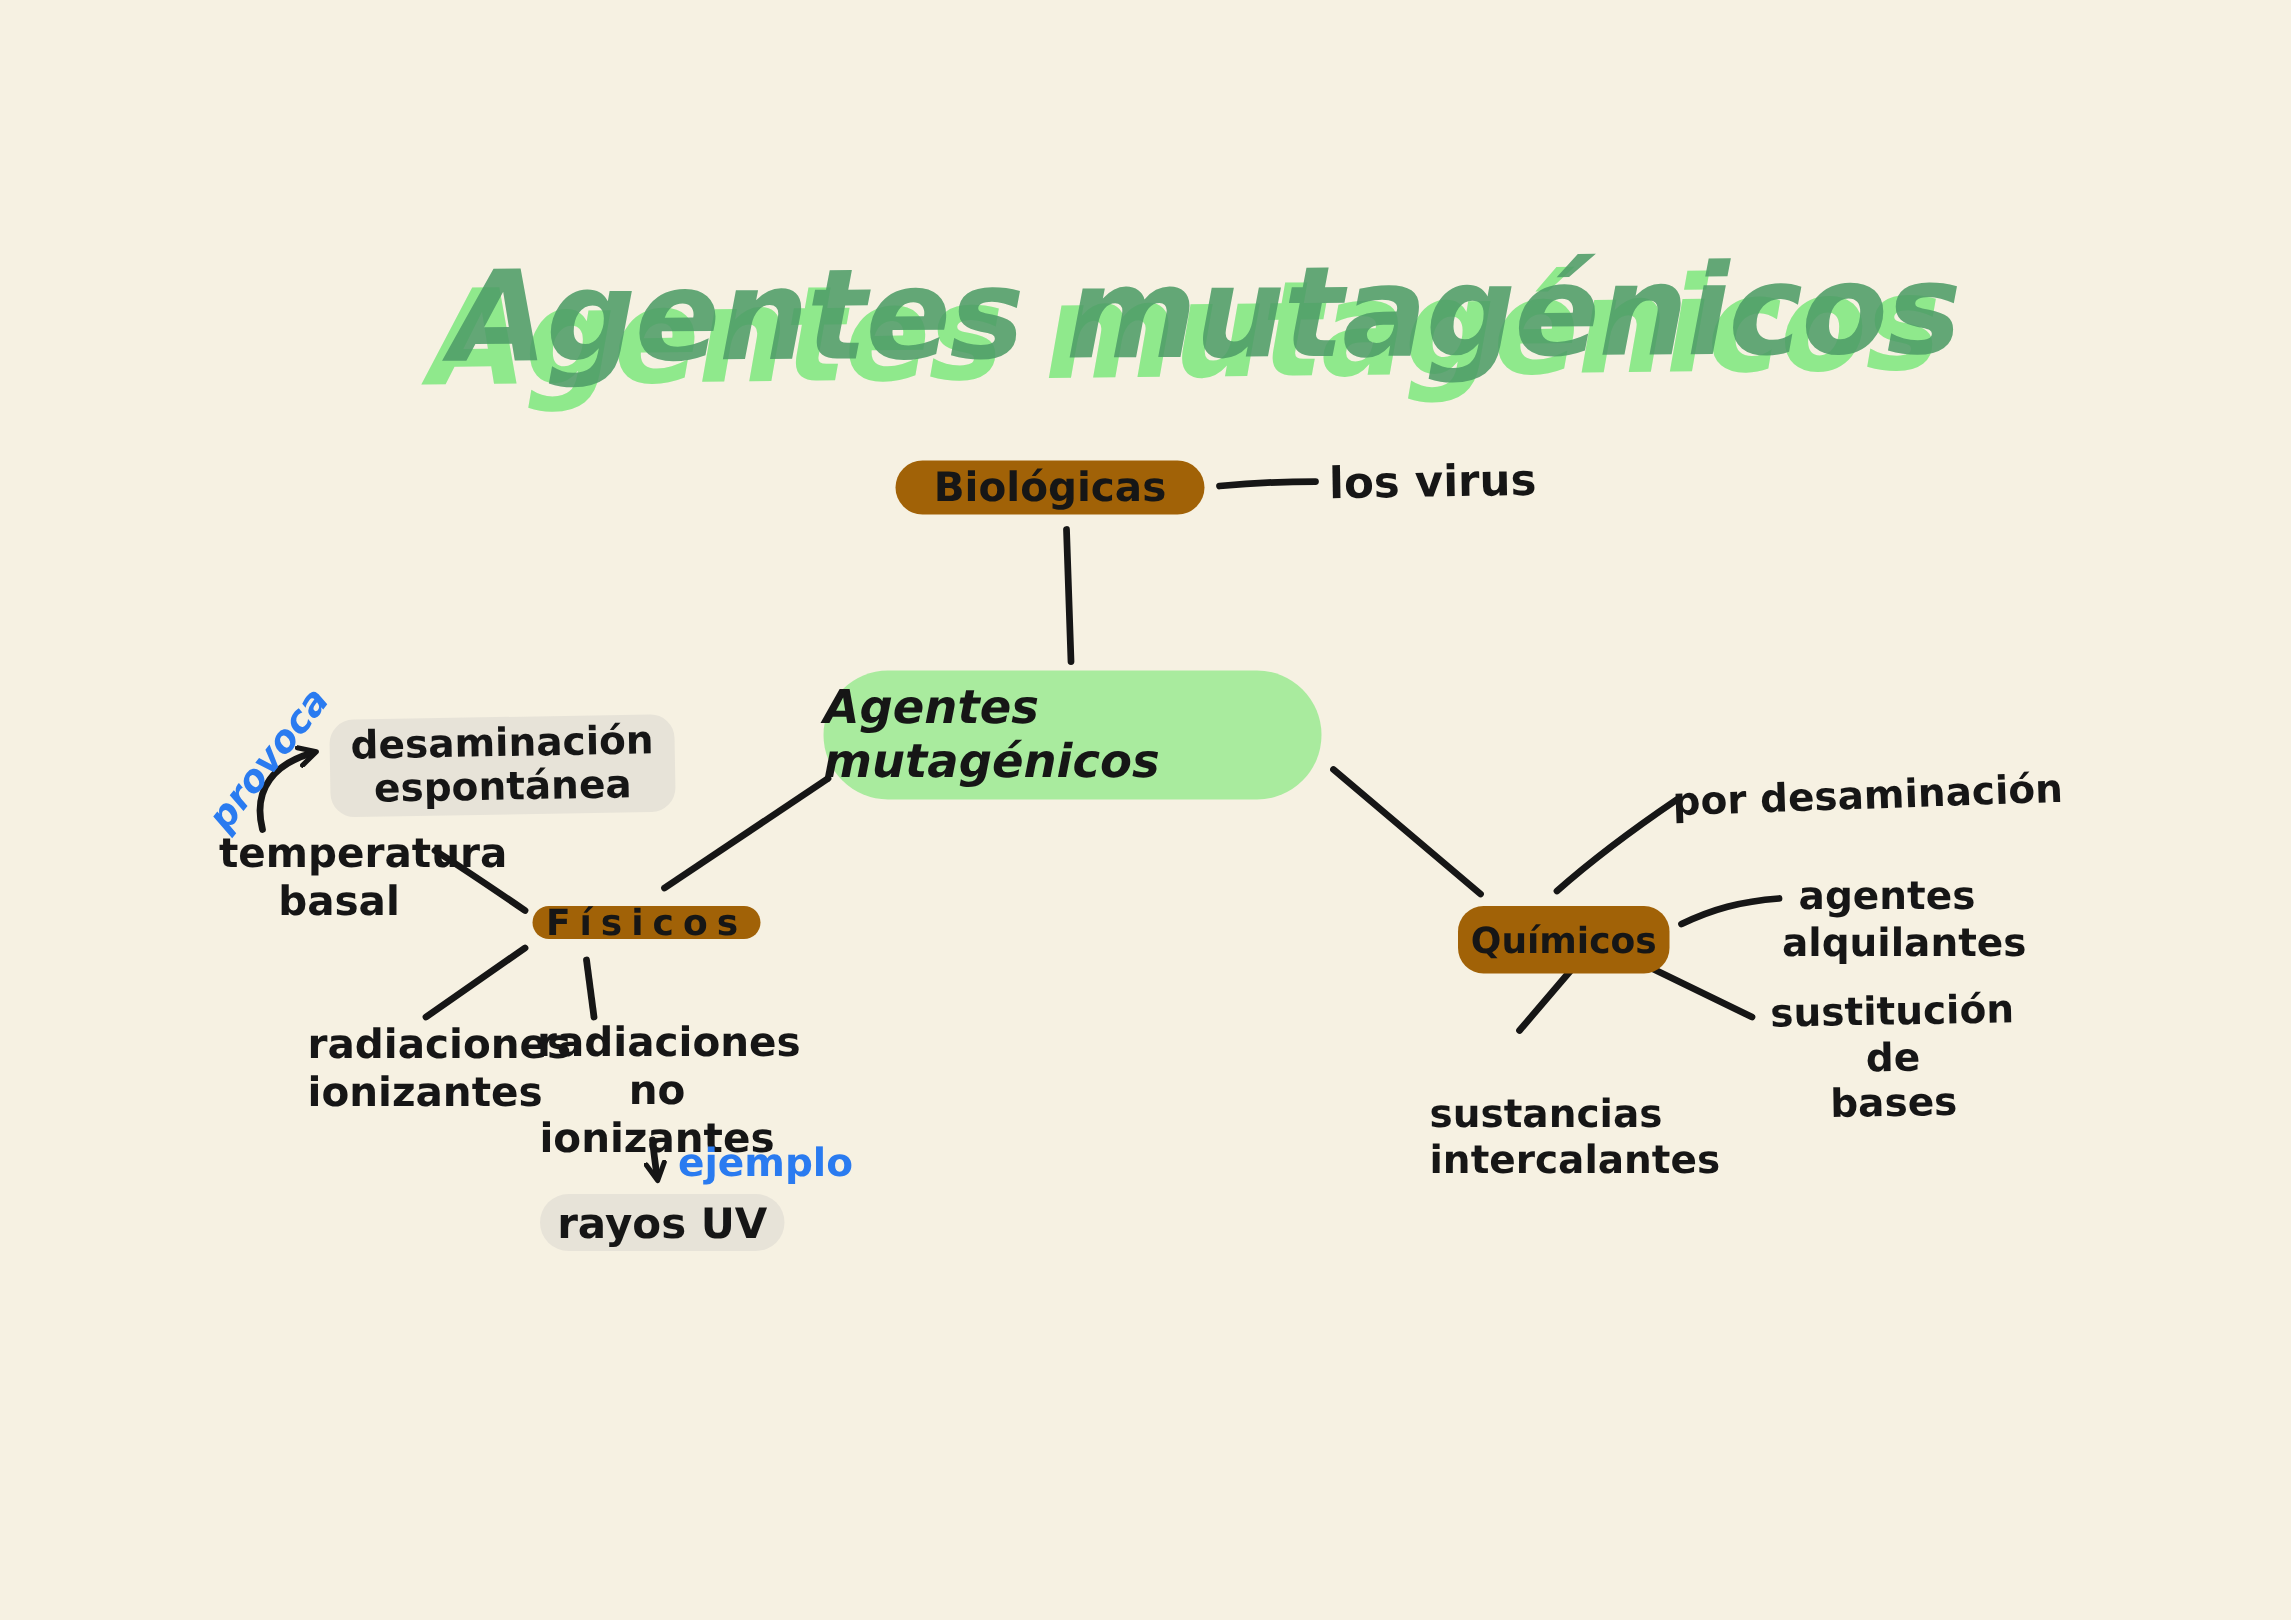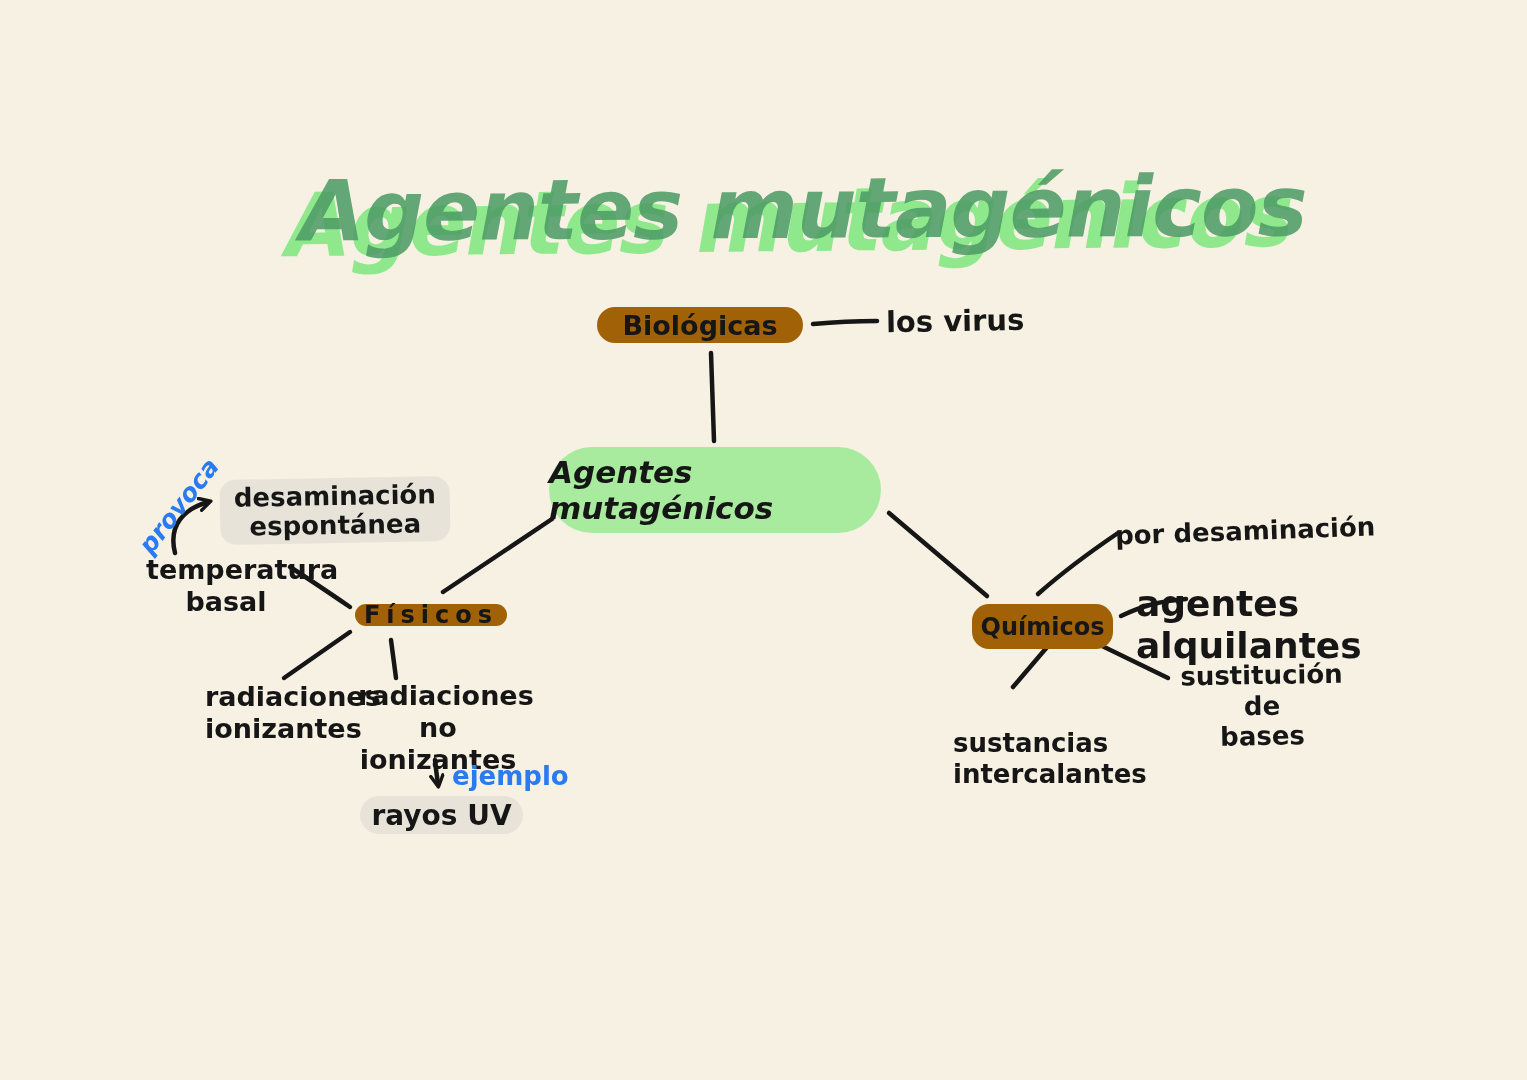--- a/index.html
+++ b/index.html
@@ -111,21 +111,21 @@
     left:156px; top:530px;
     transform:rotate(-52deg);
     transform-origin:0 100%;
     font-size:25px;
     font-style:italic;
   }
   .lbl-rad-ion{ left:205px; top:681px; width:150px; }
   .lbl-rad-noion{ left:358px; top:680px; width:160px; }
   .lbl-ejemplo{ left:452px; top:761px; font-size:26px; }
   .lbl-por-desam{ left:1115px; top:516px; font-size:26px; transform:rotate(-2deg); }
-  .lbl-agentes{ left:1136px; top:583px; width:140px; font-size:36px;text-align:center; }
+  .lbl-agentes{ left:1188px; top:583px; width:140px; font-size:26px;text-align:center; }
   .lbl-sustitucion{ left:1172px; top:660px; width:180px; font-size:26px; transform:rotate(-1deg); }
   .lbl-sustancias{ left:953px; top:686px; width:170px; font-size:26px;margin-top:42px; }
 </style>
 </head>
 <body>
 
 <div class="canvas">
 
   <svg class="wires" width="1527" height="1080" viewBox="0 0 1527 1080">
     <defs>

